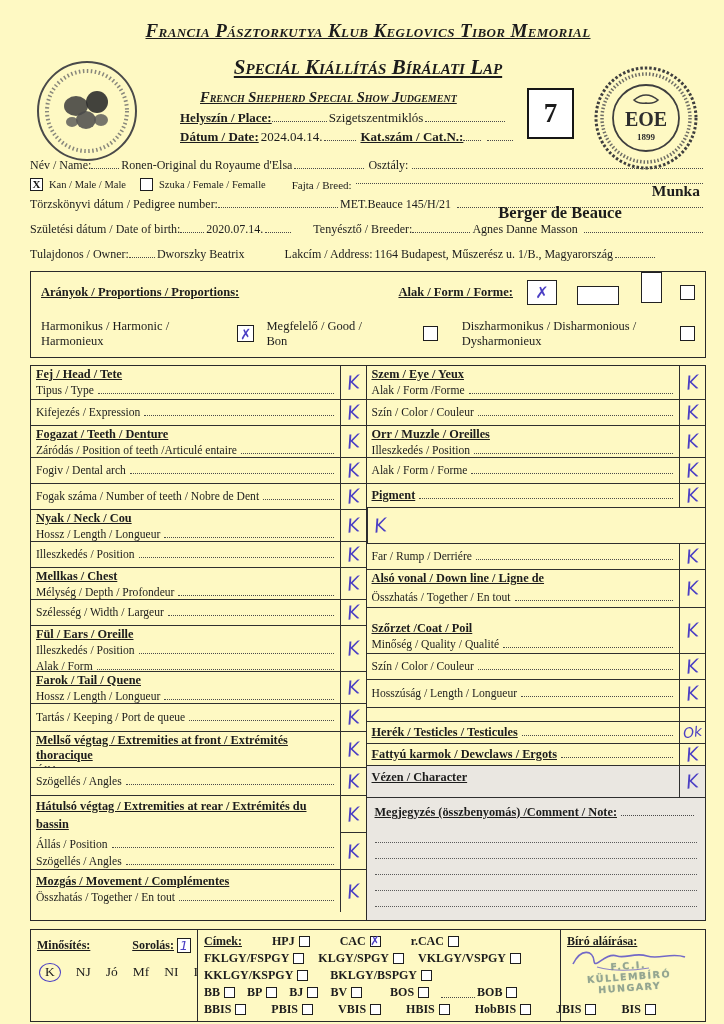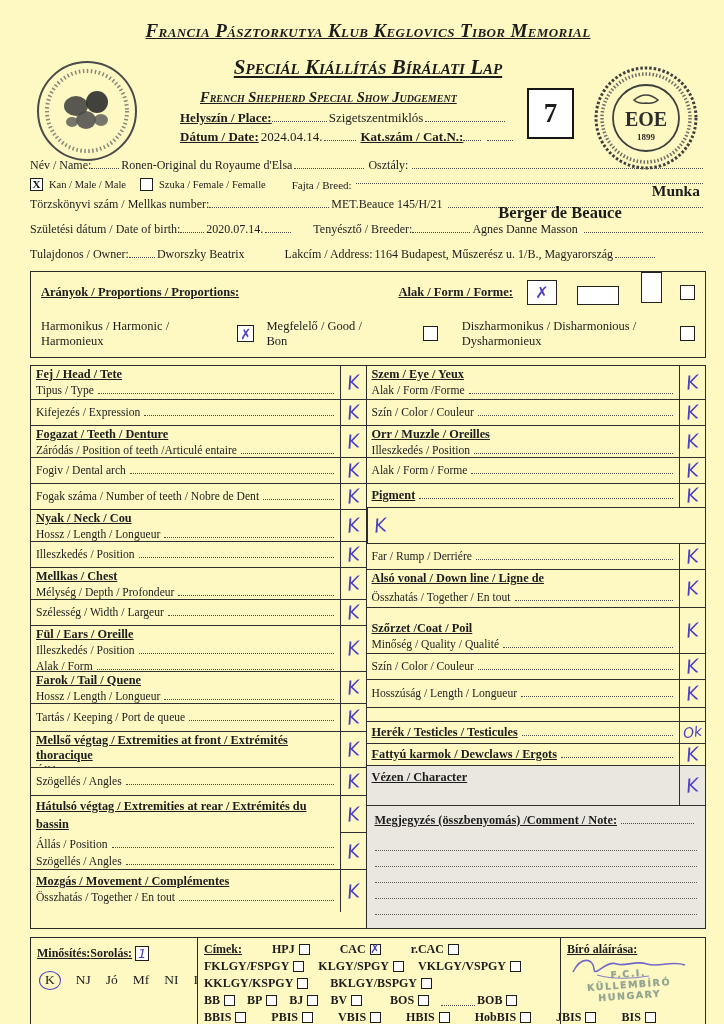--- a/index.html
+++ b/index.html
@@ -137,21 +137,21 @@
       <span class="printx">X</span>
     </span>
     <span class="small-lbl" style="margin:0 14px 0 6px">Kan / Male / Male</span>
     <span class="cb"></span>
     <span class="small-lbl" style="margin:0 26px 0 6px">Szuka / Female / Femalle</span>
     <span style="font-size:11px">Fajta / Breed:</span>
     <span class="lead"></span>
   </div>
 
   <div class="idrow">
-    <span>Törzskönyvi szám / Mellkas number:</span>
+    <span>Törzskönyvi dátum / Pedigree number:</span>
     <span class="leadw" style="width:120px"></span>
     <span class="typed">MET.Beauce 145/H/21</span>
     <span class="lead"></span>
   </div>
 
   <div class="idrow" style="margin-top:9px">
     <span>Születési dátum / Date of birth:</span>
     <span class="leadw" style="width:24px"></span>
     <span class="typed">2020.07.14.</span>
     <span class="leadw" style="width:26px"></span>
@@ -570,21 +570,21 @@
             <div class="dl" style="margin-top:2px">
               <span class="lb bh">Fattyú karmok / Dewclaws / Ergots</span>
               <span class="lead"></span>
             </div>
           </div>
         <div class="tmark">
             <span class="ink">K</span>
           </div>
       </div>
 
-      <div class="trow shade" style="height:40px">
+      <div class="trow shade" style="height:32px">
         <div class="tcell">
             <div class="dl" style="margin-top:3px">
               <span class="lb bh">Vézen / Character</span>
             </div>
           </div>
         <div class="tmark">
             <span class="ink">K</span>
           </div>
       </div>
 
@@ -602,21 +602,21 @@
             <div class="cline"></div>
           </div>
         </div>
       </div>
     </div>
   </div>
 
   <div id="bottom">
 
     <div class="bbox" id="bb1">
-      <div style="display:flex;align-items:center;margin-top:4px">
+      <div style="display:flex;align-items:center;justify-content:space-between;margin-top:4px">
         <span class="b u">Minősítés:</span>
         <span style="display:inline-flex;align-items:center;gap:3px">
           <span class="b u">Sorolás:</span>
           <span class="cb" style="width:14px;height:15px">
             <span class="ink" style="font-size:13px">1</span>
           </span>
         </span>
       </div>
       <div id="ratings">
         <span class="circled">K</span>

